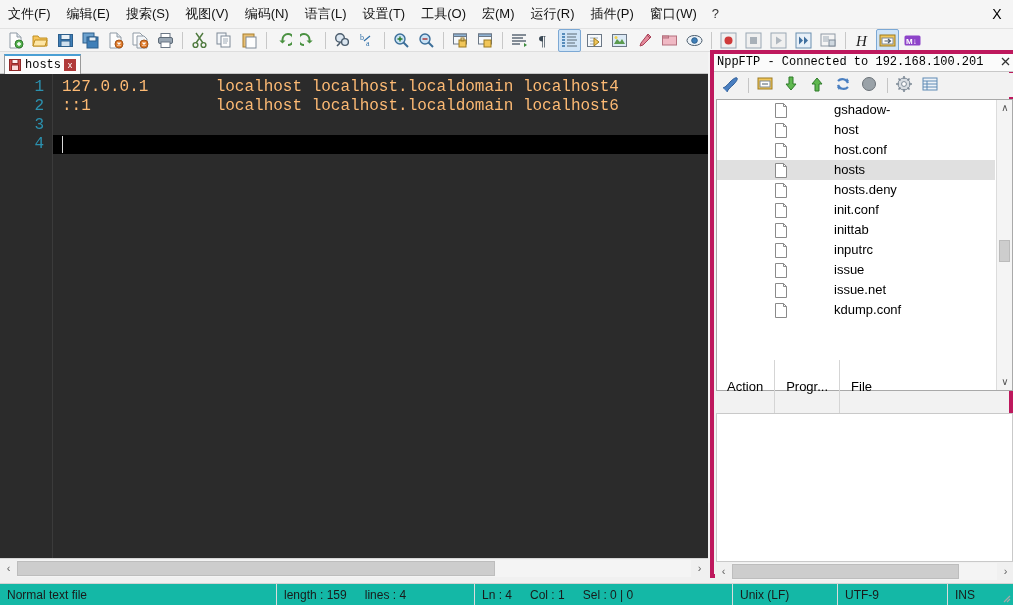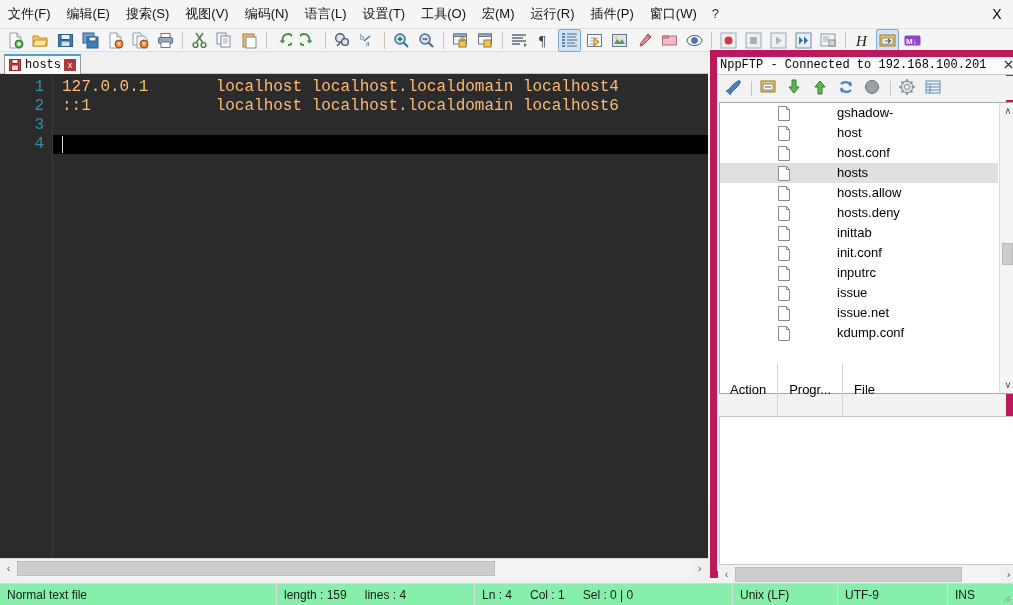--- a/index.html
+++ b/index.html
@@ -96,21 +96,21 @@
   .sb-arrow{
     width:17px;height:17px;flex:0 0 17px;text-align:center;line-height:16px;
     font-size:11px;color:#606060;background:#f0f0f0;cursor:default;
   }
   .sb-track{flex:1;height:17px;background:#f4f4f4;position:relative;}
   .sb-thumb{position:absolute;top:1px;height:15px;background:#cdcdcd;border:1px solid #bdbdbd;box-sizing:border-box;}
 
   
   .ftp{
     position:absolute;left:710px;top:50px;width:303px;height:528px;
-    background:#f2f2f2;border:7px solid #be185d;box-sizing:border-box;
+    background:#f2f2f2;border:4px solid #be185d;box-sizing:border-box;
   }
   .ftp-title{
     position:absolute;left:0;top:0;width:301px;height:18px;
     background:#fbfbfb;border-bottom:1px solid #c8c8c8;box-sizing:border-box;
     font-family:"Liberation Mono","DejaVu Sans Mono",monospace;font-size:12px;
     line-height:17px;padding-left:3px;color:#000;white-space:nowrap;overflow:hidden;
   }
   .ftp-title-close{
     position:absolute;right:3px;top:2px;width:13px;height:13px;
     font-family:"Liberation Sans",sans-serif;font-size:11px;line-height:13px;
@@ -159,21 +159,21 @@
     border:1px solid #c9c9c9;border-top:none;box-sizing:border-box;
   }
   .ftp-hscroll{
     position:absolute;left:1px;top:508px;width:299px;height:18px;
     background:#f0f0f0;display:flex;align-items:center;box-sizing:border-box;
   }
 
   
   .statusbar{
     position:absolute;left:0;top:583px;width:1013px;height:22px;
-    background:#86efac;border-top:1px solid #d4d4d4;box-sizing:border-box;
+    background:#14b8a6;border-top:1px solid #d4d4d4;box-sizing:border-box;
     display:flex;align-items:flex-end;font-size:12px;color:#1a1a1a;
   }
   .sf{height:21px;display:flex;align-items:center;padding-left:7px;box-sizing:border-box;
       border-right:1px solid #dcdcdc;white-space:nowrap;}
   .sf span{line-height:14px;}
   .sf .gap{display:inline-block;width:18px;}
   .resize-grip{position:absolute;right:2px;bottom:2px;width:12px;height:12px;}
 </style>
 </head>
 <body>
@@ -587,42 +587,35 @@
                 <path d="M0.5 0.5h8l3 3v11h-11z" fill="#fff" stroke="#8a8a8a"></path>
                 <path d="M8.5 0.5v3h3" fill="none" stroke="#8a8a8a"></path>
               </svg></span>
           <span class="fname">hosts</span>
         </div>
         <div class="frow">
           <span class="fdoc"><svg width="12" height="15" viewBox="0 0 12 15">
                 <path d="M0.5 0.5h8l3 3v11h-11z" fill="#fff" stroke="#8a8a8a"></path>
                 <path d="M8.5 0.5v3h3" fill="none" stroke="#8a8a8a"></path>
               </svg></span>
-          <span class="fname">hosts.allow</span>
-        </div>
-        <div class="frow">
-          <span class="fdoc"><svg width="12" height="15" viewBox="0 0 12 15">
-                <path d="M0.5 0.5h8l3 3v11h-11z" fill="#fff" stroke="#8a8a8a"></path>
-                <path d="M8.5 0.5v3h3" fill="none" stroke="#8a8a8a"></path>
-              </svg></span>
           <span class="fname">hosts.deny</span>
         </div>
         <div class="frow">
           <span class="fdoc"><svg width="12" height="15" viewBox="0 0 12 15">
                 <path d="M0.5 0.5h8l3 3v11h-11z" fill="#fff" stroke="#8a8a8a"></path>
                 <path d="M8.5 0.5v3h3" fill="none" stroke="#8a8a8a"></path>
               </svg></span>
+          <span class="fname">init.conf</span>
+        </div>
+        <div class="frow">
+          <span class="fdoc"><svg width="12" height="15" viewBox="0 0 12 15">
+                <path d="M0.5 0.5h8l3 3v11h-11z" fill="#fff" stroke="#8a8a8a"></path>
+                <path d="M8.5 0.5v3h3" fill="none" stroke="#8a8a8a"></path>
+              </svg></span>
           <span class="fname">inittab</span>
-        </div>
-        <div class="frow">
-          <span class="fdoc"><svg width="12" height="15" viewBox="0 0 12 15">
-                <path d="M0.5 0.5h8l3 3v11h-11z" fill="#fff" stroke="#8a8a8a"></path>
-                <path d="M8.5 0.5v3h3" fill="none" stroke="#8a8a8a"></path>
-              </svg></span>
-          <span class="fname">init.conf</span>
         </div>
         <div class="frow">
           <span class="fdoc"><svg width="12" height="15" viewBox="0 0 12 15">
                 <path d="M0.5 0.5h8l3 3v11h-11z" fill="#fff" stroke="#8a8a8a"></path>
                 <path d="M8.5 0.5v3h3" fill="none" stroke="#8a8a8a"></path>
               </svg></span>
           <span class="fname">inputrc</span>
         </div>
         <div class="frow">
           <span class="fdoc"><svg width="12" height="15" viewBox="0 0 12 15">

